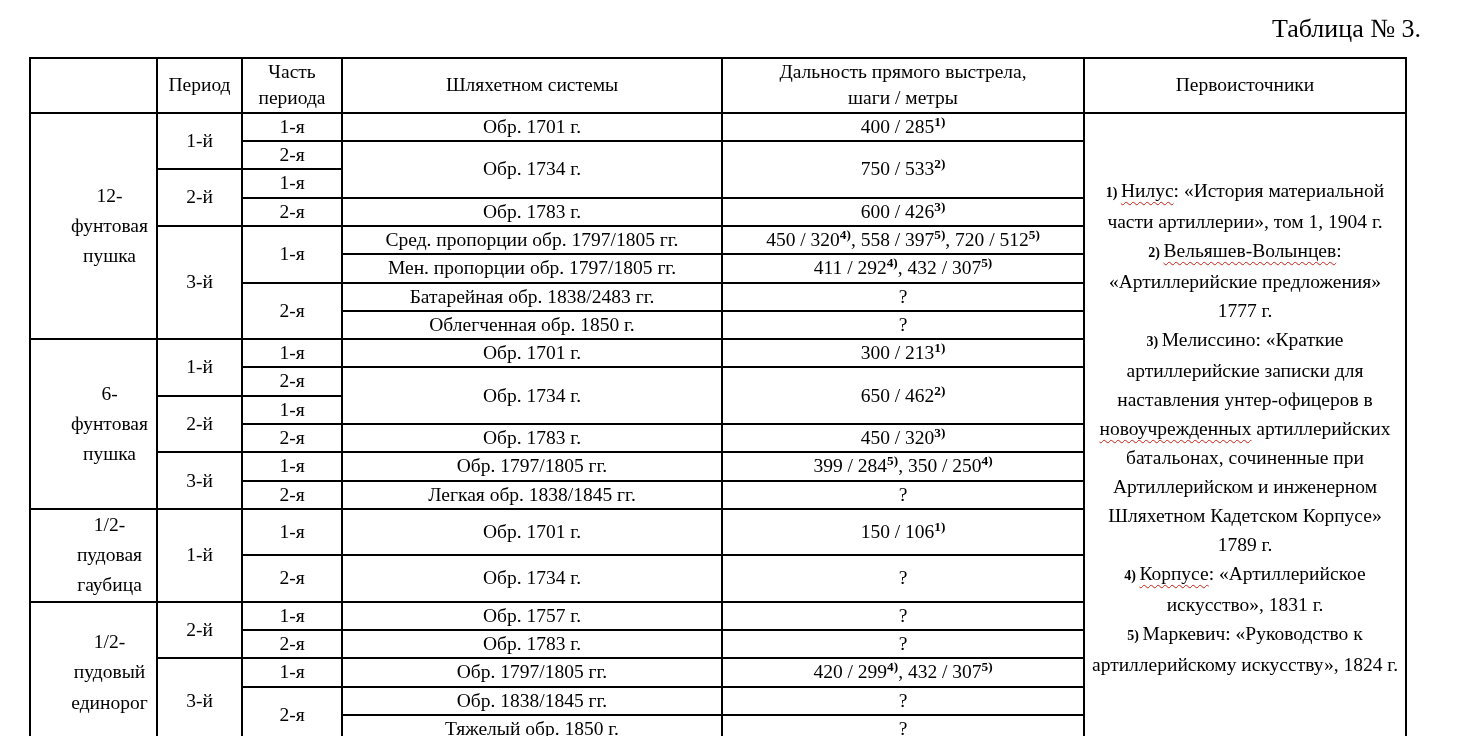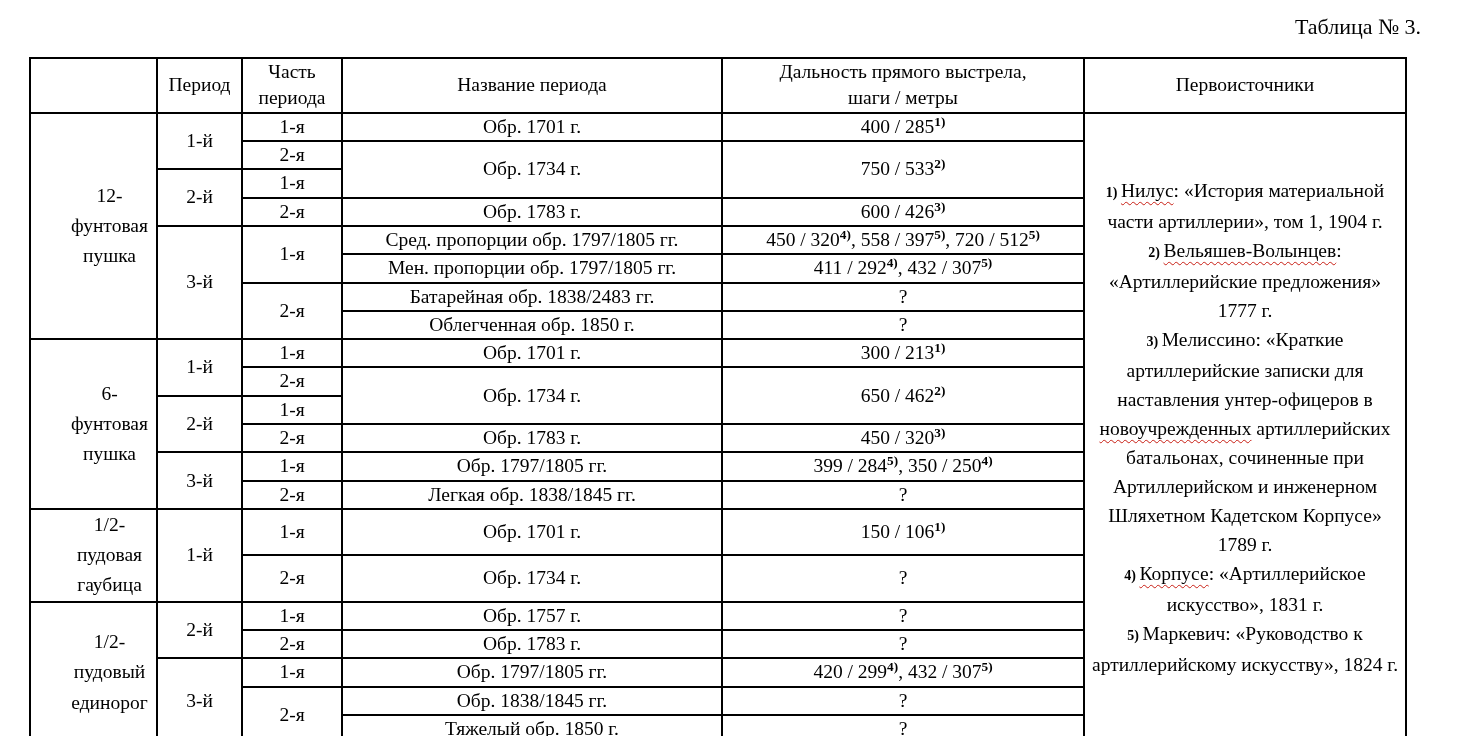--- a/index.html
+++ b/index.html
@@ -4,21 +4,21 @@
 <style>
   * { margin: 0; padding: 0; box-sizing: border-box; }
   html, body { background: #ffffff; }
   body {
     width: 1463px; height: 736px; position: relative; overflow: hidden;
     font-family: "Liberation Serif", "DejaVu Serif", serif;
     color: #000000;
   }
   .doc-title {
     position: absolute; top: 14px; right: 42px;
-    font-size: 22px; color: #000;
+    font-size: 26px; color: #000;
   }
   table.main-table {
     position: absolute; left: 29px; top: 57px;
     width: 1376px; height: 656px;
     border-collapse: collapse; table-layout: fixed;
   }
   .main-table th, .main-table td {
     border: 2px solid #000000;
     text-align: center; vertical-align: middle;
     font-size: 19.5px; font-weight: normal;
@@ -57,21 +57,21 @@
     <col style="width:380px">
       <col style="width:362px">
       <col style="width:322px">
   </colgroup>
   <thead>
     <tr>
       <th></th>
       <th>Период</th>
       <th>Часть
 периода</th>
-      <th>Название периода</th>
+      <th>Шляхетном системы</th>
       <th>Дальность прямого выстрела,
 шаги / метры</th>
       <th>Первоисточники</th>
     </tr>
   </thead>
   <tbody>
     <tr>
       <td class="gun-cell" rowspan="8">12-
 фунтовая
 пушка</td>

